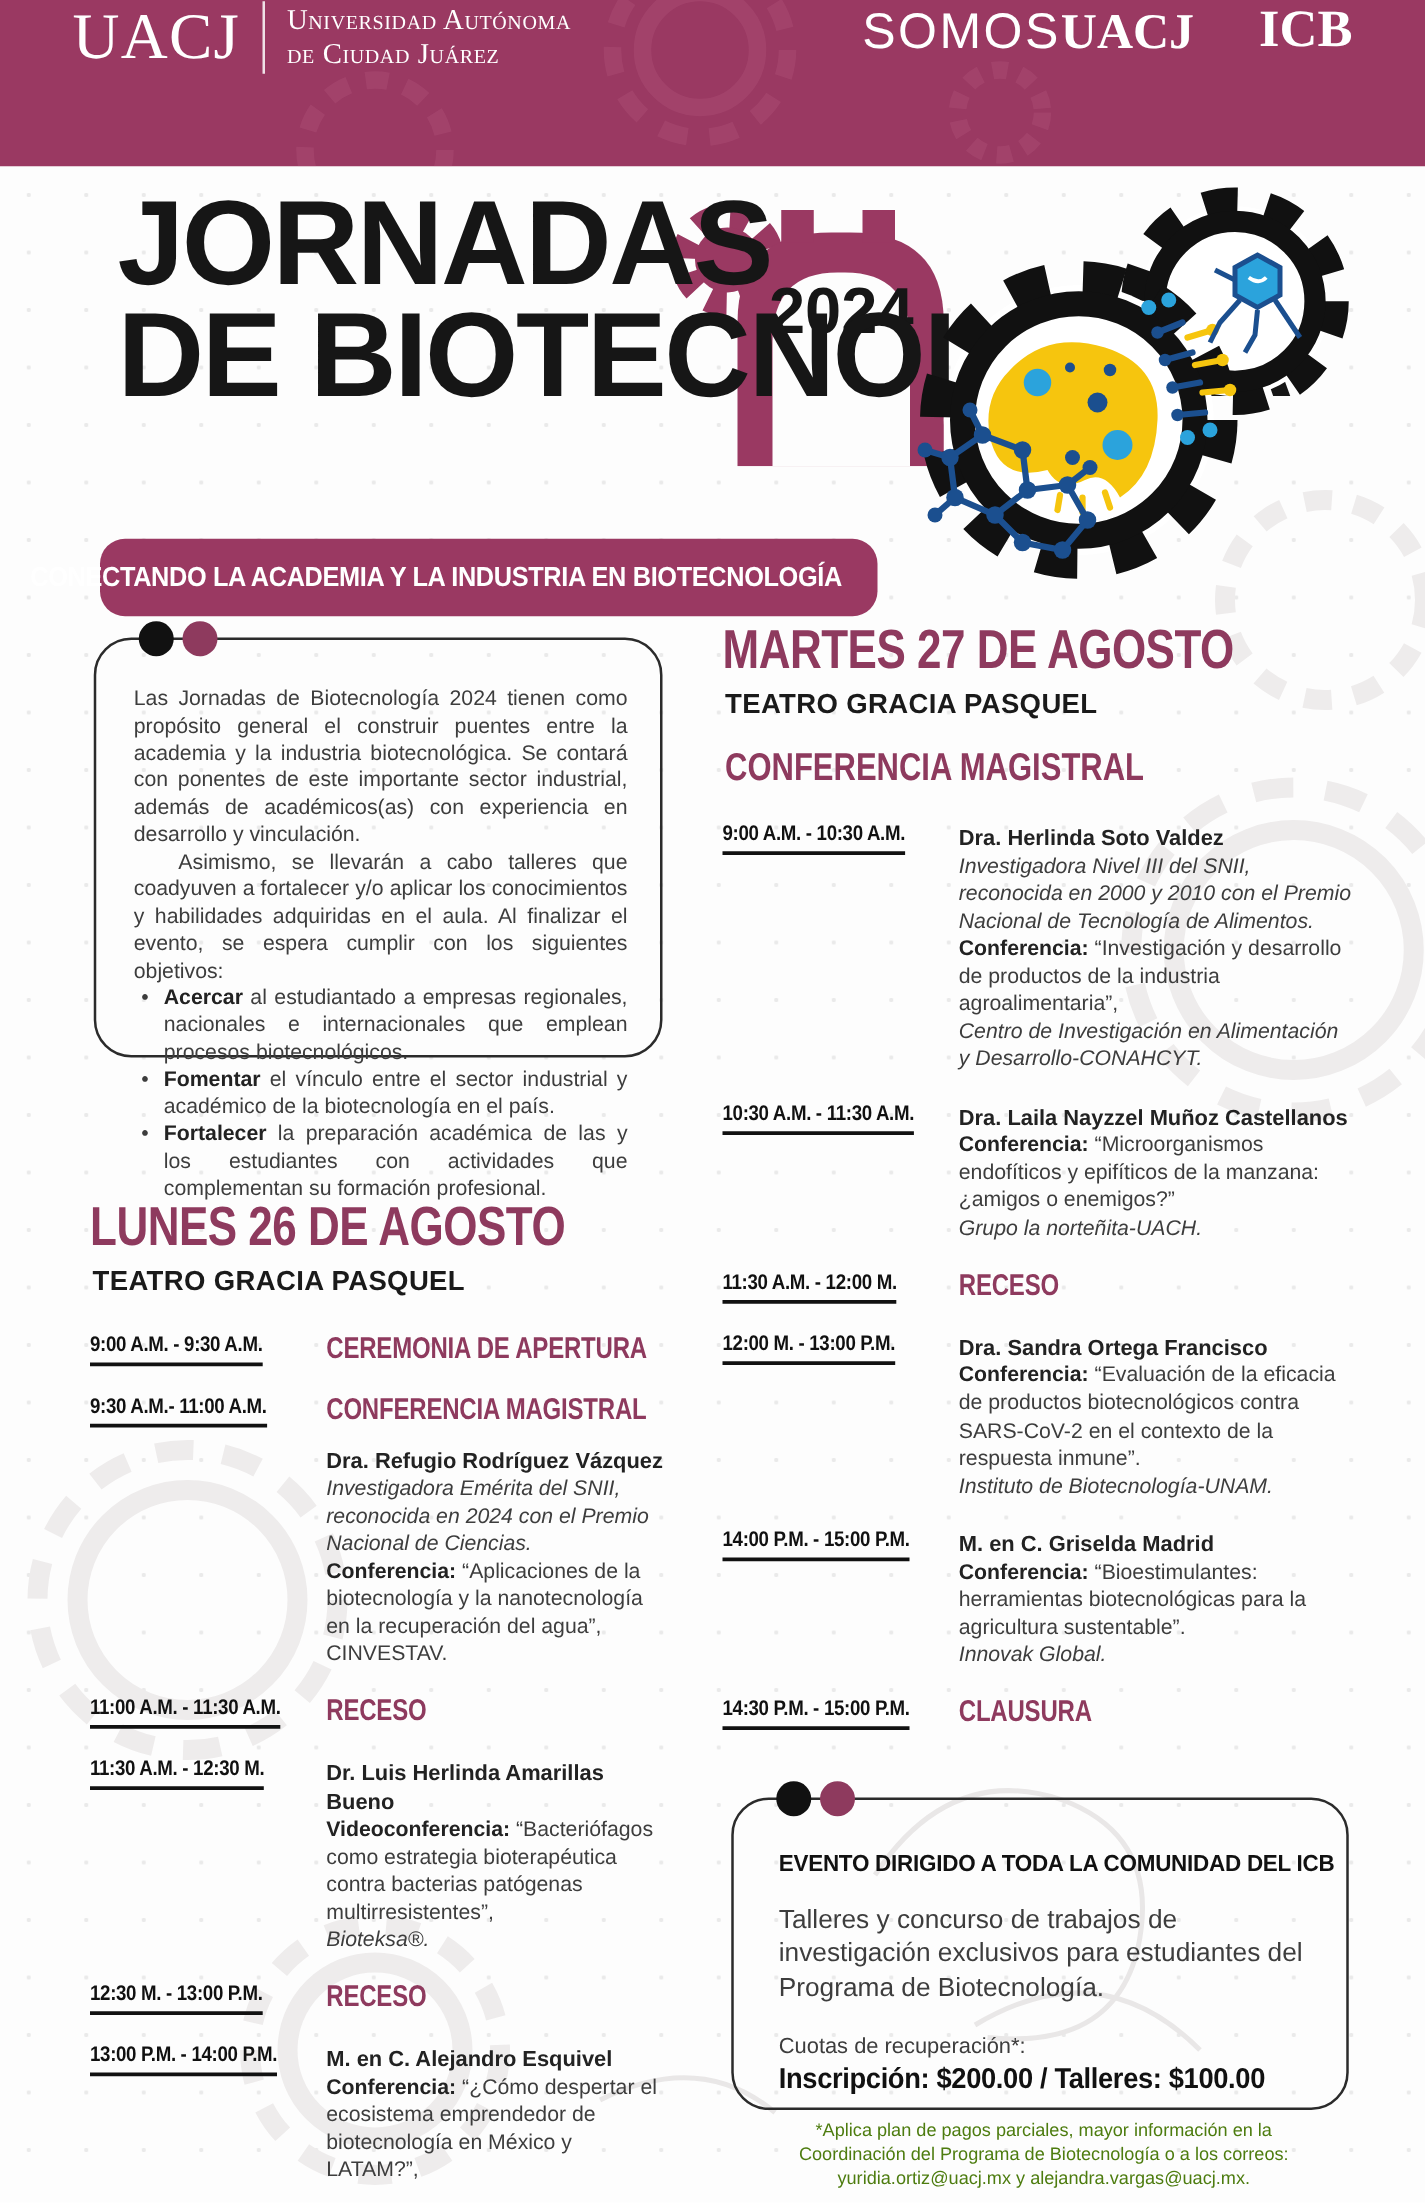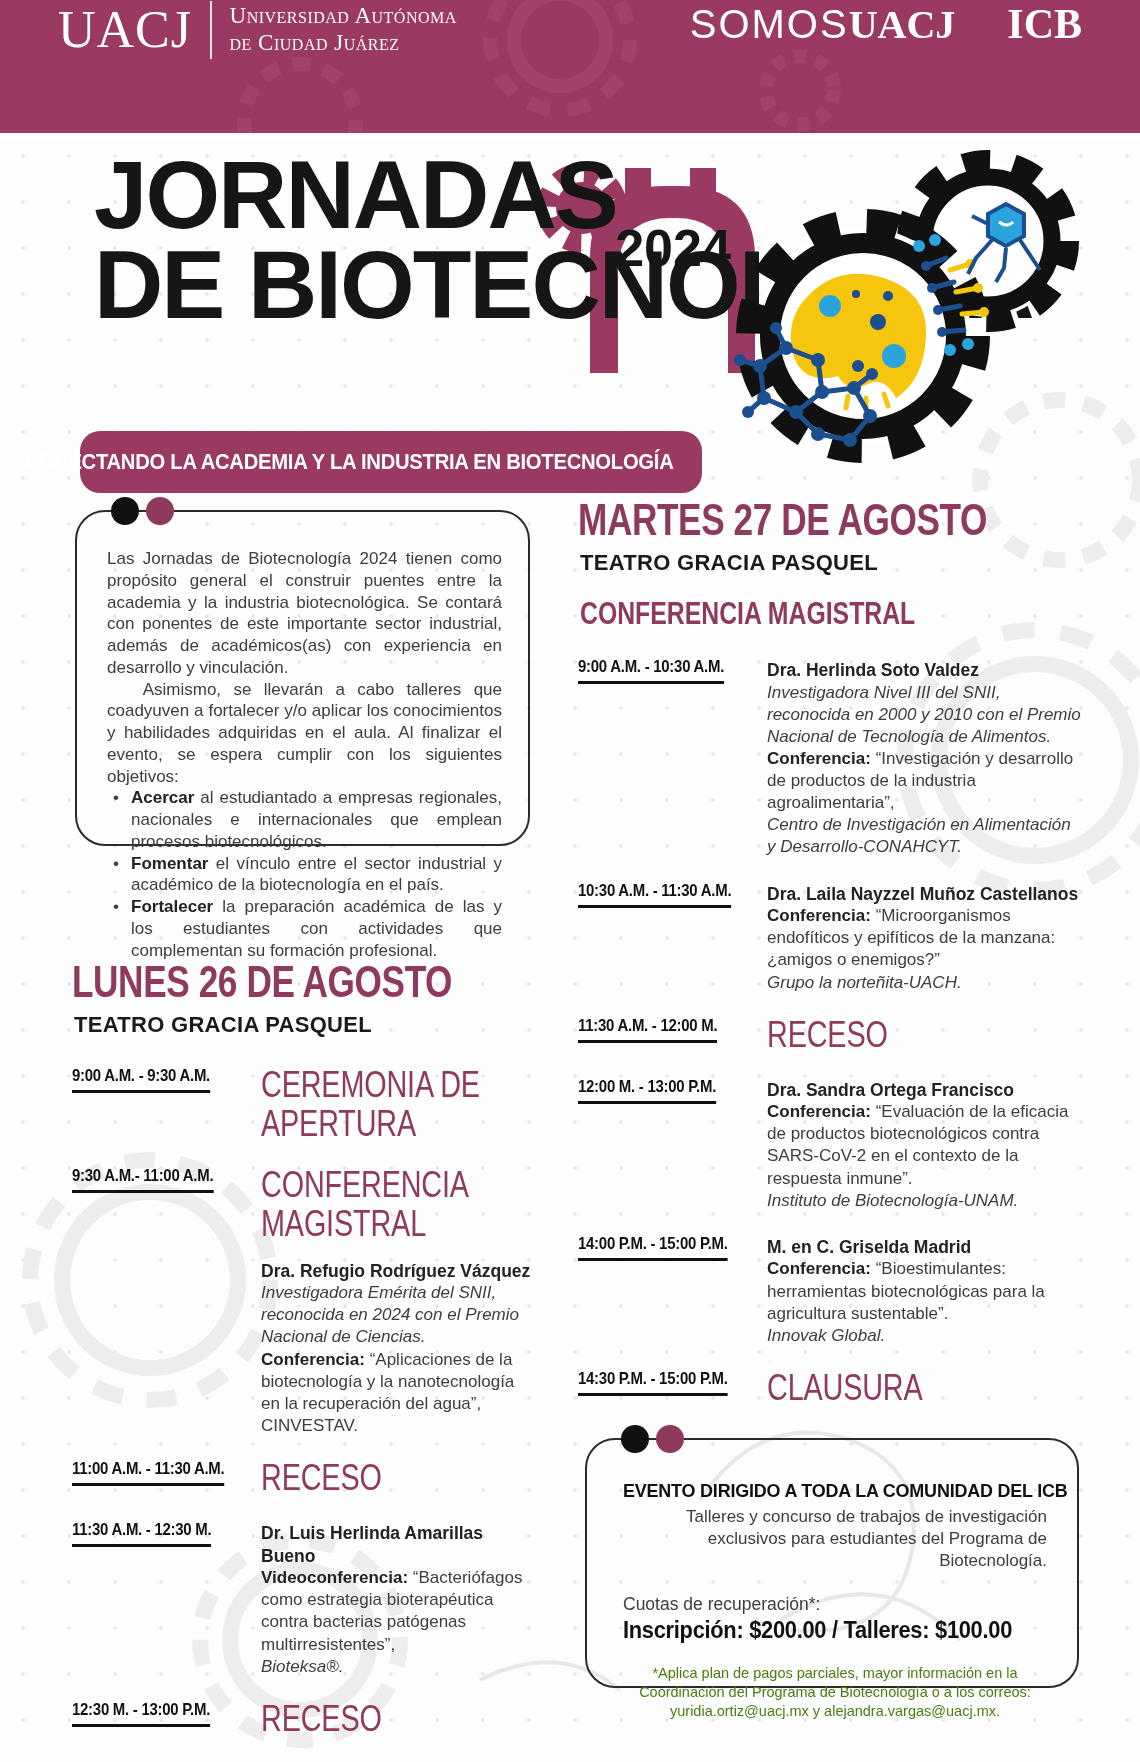--- a/index.html
+++ b/index.html
@@ -68,32 +68,32 @@
   .monday{left:72px;top:960px;width:460px;}
   .tuesday{left:578px;top:498px;width:505px;}
   .day-title{color:var(--maroon-head);font-weight:700;font-size:44px;line-height:1;letter-spacing:-.5px;white-space:nowrap;}
   .venue{color:#1a1a1a;font-weight:700;font-size:22px;letter-spacing:.3px;margin:8px 0 0 2px;}
   .section-head{color:var(--maroon-head);font-weight:700;font-size:31px;line-height:1;white-space:nowrap;margin:22px 0 0 2px;}
   .events{margin-top:28px;}
   .event-row{display:grid;grid-template-columns:175px 1fr;column-gap:14px;margin-bottom:22px;}
   .time{align-self:start;}
   .time span{display:inline-block;font-weight:700;font-size:17px;color:#111;letter-spacing:-.3px;
     border-bottom:3px solid #111;padding-bottom:4px;white-space:nowrap;transform:scaleX(.88);transform-origin:left top;}
-  .event-heading{color:var(--maroon-head);font-weight:400;font-size:36px;line-height:1.08;letter-spacing:-.2px;}
+  .event-heading{color:var(--maroon-head);font-weight:700;font-size:24px;line-height:1.08;letter-spacing:-.2px;}
   .speaker{font-weight:700;font-size:17.5px;color:#222;line-height:1.3;margin-top:2px;}
   .event-heading + .speaker{margin-top:16px;}
   .bio{font-style:italic;font-size:17px;color:var(--body);line-height:1.3;}
   .talk{font-size:17px;color:var(--body);line-height:1.3;}
   .talk b{color:#222;}
   .org{font-style:italic;font-size:17px;color:var(--body);line-height:1.3;}
 
   
   .footer-box{left:585px;top:1438px;width:494px;height:250px;padding:40px 30px 0 36px;}
   .fb-head{font-weight:700;font-size:18.5px;color:#111;letter-spacing:-.2px;white-space:nowrap;transform:scaleX(.97);transform-origin:left top;}
-  .fb-body{font-size:17px;color:var(--body);line-height:1.3;margin-top:4px;text-align:right;}
+  .fb-body{font-size:21px;color:var(--body);line-height:1.3;margin-top:20px;}
   .fb-fees-label{font-size:17.5px;color:var(--body);margin-top:22px;}
   .fb-fees-value{font-weight:700;font-size:23px;color:#111;letter-spacing:-.3px;margin-top:2px;white-space:nowrap;transform:scaleX(.95);transform-origin:left top;}
   .fb-note{font-size:14.5px;color:#4d7c0f;line-height:1.3;margin-top:20px;text-align:center;}
 </style>
 </head>
 <body>
 
 <div class="canvas">
 
   <div class="dotgrid"></div>

